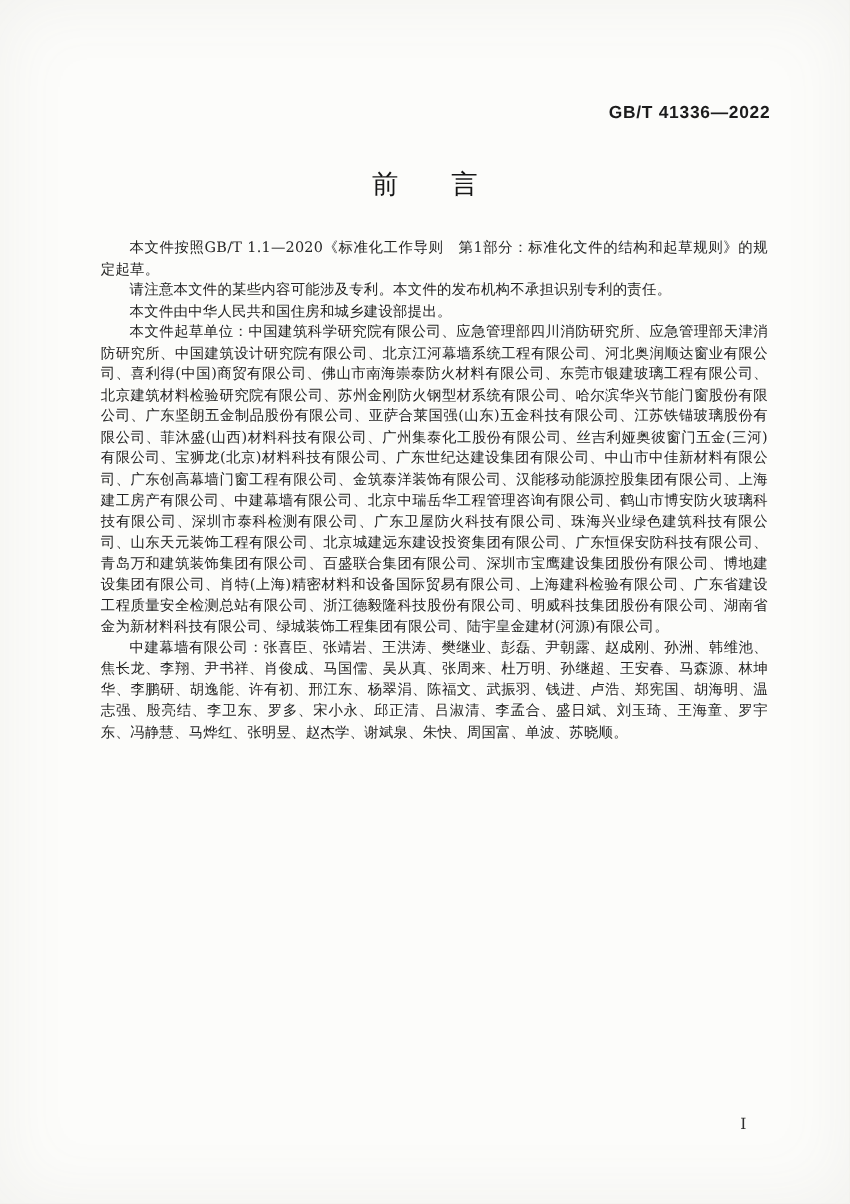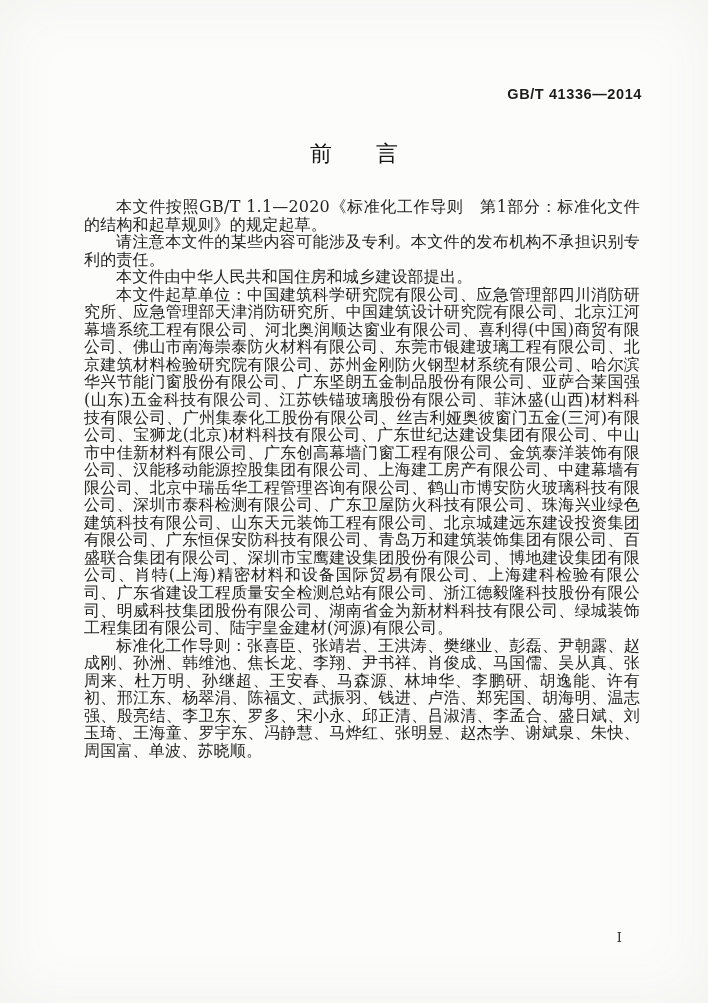--- a/index.html
+++ b/index.html
@@ -38,21 +38,21 @@
     font-family: "DejaVu Sans", "Liberation Sans", sans-serif;
     font-weight: 400;
     font-size: 22px;
     color: #151515;
   }
   .fw-body {
     position: absolute;
     top: 198px;
     left: 84px;
     width: 556px;
-    font-size: 16px;
+    font-size: 12px;
     line-height: 17.55px;
     text-align: justify;
     text-justify: inter-ideograph;
     letter-spacing: 0.2px;
   }
   .fw-body p {
     margin: 0;
     text-indent: 2em;
   }
   .page-num {
@@ -61,27 +61,27 @@
     bottom: 58px;
     font-size: 13px;
     color: #2e2e2e;
   }
 </style>
 </head>
 <body>
 
 <div class="page">
 
-  <div class="std-code">GB/T 41336—2014</div>
+  <div class="std-code">GB/T 41336—2022</div>
 
   <h1 class="fw-title">前　　言</h1>
 
   <div class="fw-body">
     <p>本文件按照GB/T 1.1—2020《标准化工作导则　第1部分：标准化文件的结构和起草规则》的规定起草。</p>
     <p>请注意本文件的某些内容可能涉及专利。本文件的发布机构不承担识别专利的责任。</p>
     <p>本文件由中华人民共和国住房和城乡建设部提出。</p>
     <p>本文件起草单位：中国建筑科学研究院有限公司、应急管理部四川消防研究所、应急管理部天津消防研究所、中国建筑设计研究院有限公司、北京江河幕墙系统工程有限公司、河北奥润顺达窗业有限公司、喜利得(中国)商贸有限公司、佛山市南海崇泰防火材料有限公司、东莞市银建玻璃工程有限公司、北京建筑材料检验研究院有限公司、苏州金刚防火钢型材系统有限公司、哈尔滨华兴节能门窗股份有限公司、广东坚朗五金制品股份有限公司、亚萨合莱国强(山东)五金科技有限公司、江苏铁锚玻璃股份有限公司、菲沐盛(山西)材料科技有限公司、广州集泰化工股份有限公司、丝吉利娅奥彼窗门五金(三河)有限公司、宝狮龙(北京)材料科技有限公司、广东世纪达建设集团有限公司、中山市中佳新材料有限公司、广东创高幕墙门窗工程有限公司、金筑泰洋装饰有限公司、汉能移动能源控股集团有限公司、上海建工房产有限公司、中建幕墙有限公司、北京中瑞岳华工程管理咨询有限公司、鹤山市博安防火玻璃科技有限公司、深圳市泰科检测有限公司、广东卫屋防火科技有限公司、珠海兴业绿色建筑科技有限公司、山东天元装饰工程有限公司、北京城建远东建设投资集团有限公司、广东恒保安防科技有限公司、青岛万和建筑装饰集团有限公司、百盛联合集团有限公司、深圳市宝鹰建设集团股份有限公司、博地建设集团有限公司、肖特(上海)精密材料和设备国际贸易有限公司、上海建科检验有限公司、广东省建设工程质量安全检测总站有限公司、浙江德毅隆科技股份有限公司、明威科技集团股份有限公司、湖南省金为新材料科技有限公司、绿城装饰工程集团有限公司、陆宇皇金建材(河源)有限公司。</p>
-    <p>标准化工作导则：张喜臣、张靖岩、王洪涛、樊继业、彭磊、尹朝露、赵成刚、孙洲、韩维池、焦长龙、李翔、尹书祥、肖俊成、马国儒、吴从真、张周来、杜万明、孙继超、王安春、马森源、林坤华、李鹏研、胡逸能、许有初、邢江东、杨翠涓、陈福文、武振羽、钱进、卢浩、郑宪国、胡海明、温志强、殷亮结、李卫东、罗多、宋小永、邱正清、吕淑清、李孟合、盛日斌、刘玉琦、王海童、罗宇东、冯静慧、马烨红、张明昱、赵杰学、谢斌泉、朱快、周国富、单波、苏晓顺。</p>
+    <p>中建幕墙有限公司：张喜臣、张靖岩、王洪涛、樊继业、彭磊、尹朝露、赵成刚、孙洲、韩维池、焦长龙、李翔、尹书祥、肖俊成、马国儒、吴从真、张周来、杜万明、孙继超、王安春、马森源、林坤华、李鹏研、胡逸能、许有初、邢江东、杨翠涓、陈福文、武振羽、钱进、卢浩、郑宪国、胡海明、温志强、殷亮结、李卫东、罗多、宋小永、邱正清、吕淑清、李孟合、盛日斌、刘玉琦、王海童、罗宇东、冯静慧、马烨红、张明昱、赵杰学、谢斌泉、朱快、周国富、单波、苏晓顺。</p>
   </div>
 
   <div class="page-num">Ⅰ</div>
 
 </div>
 
 </body></html>

